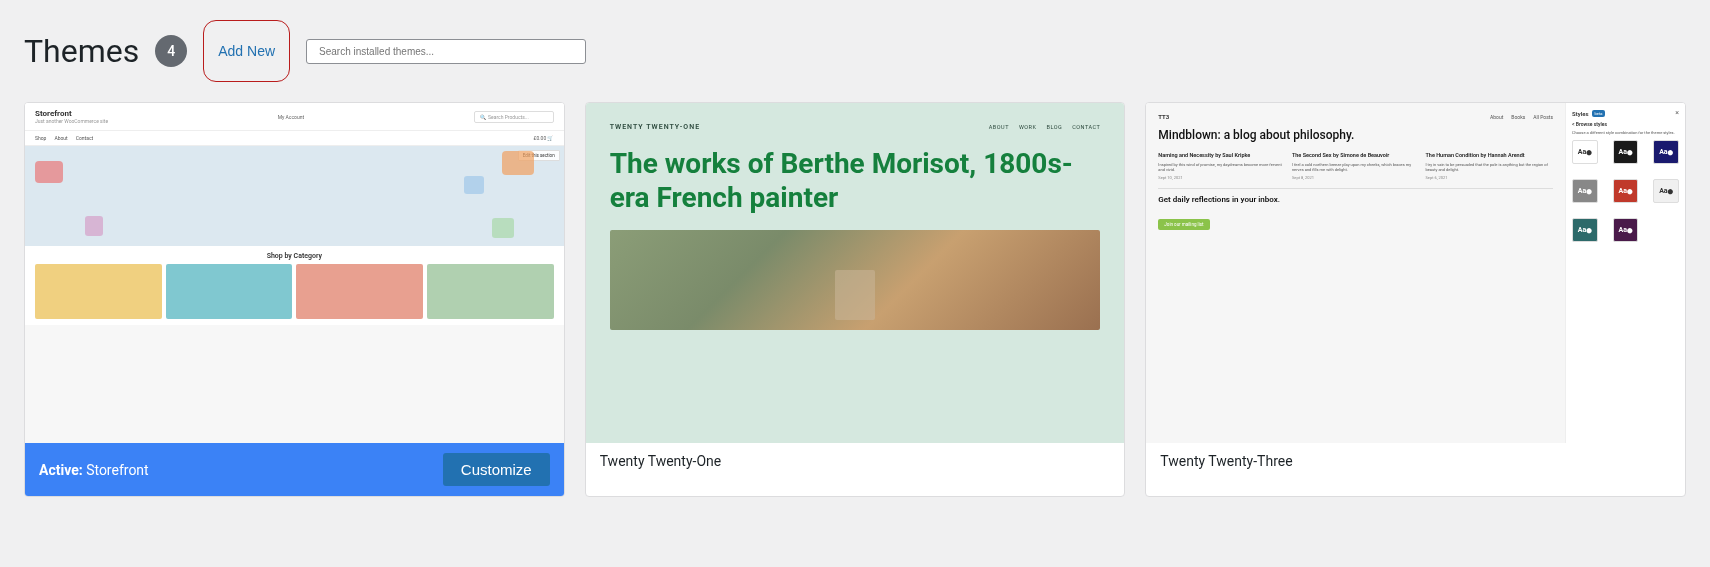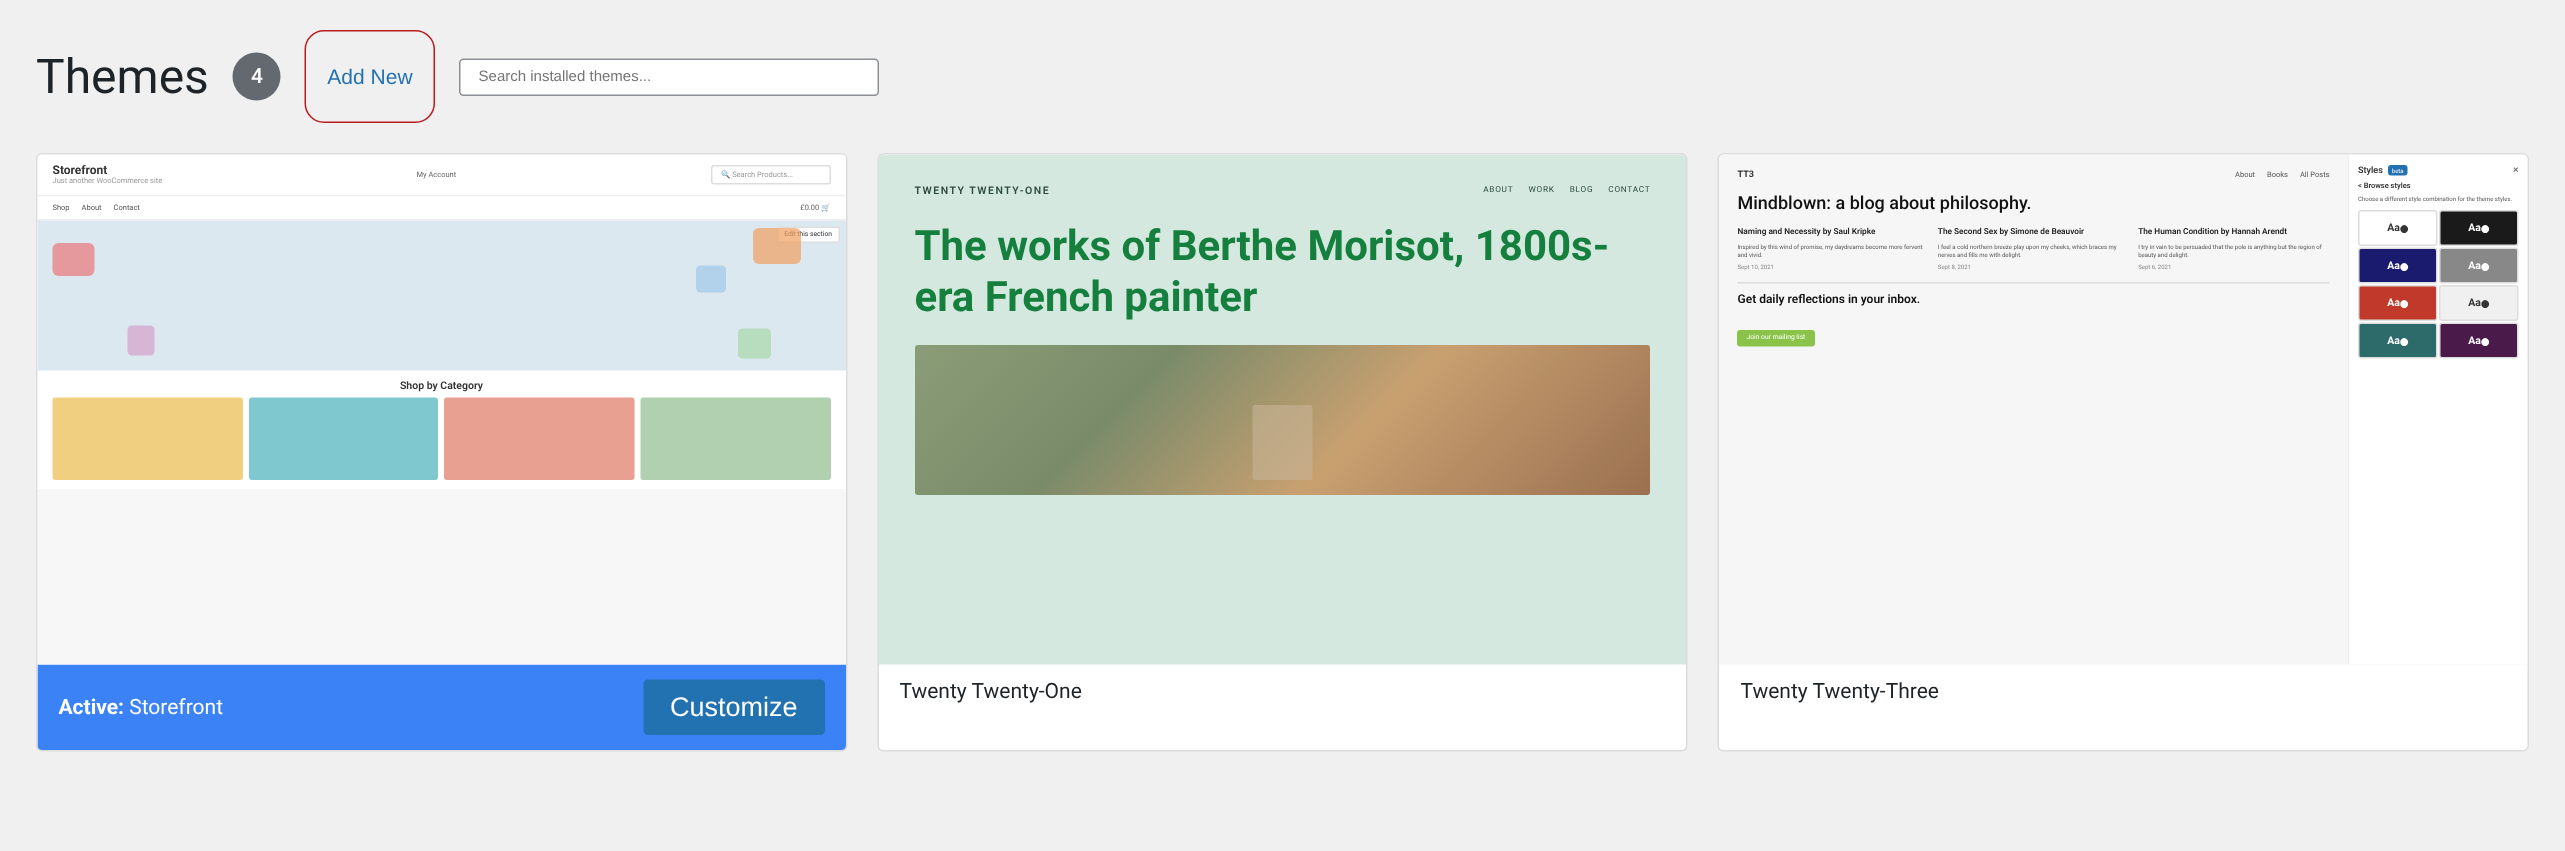--- a/index.html
+++ b/index.html
@@ -187,21 +187,21 @@
       align-items: center;
       justify-content: space-between;
     }
     .active-label { color: #fff; font-size: 14px; }
     .active-label strong { font-weight: 700; }
     .customize-button {
       background: #2271b1;
       color: #fff;
       border: none;
       padding: 8px 18px;
-      font-size: 18px;
+      font-size: 15px;
       border-radius: 3px;
       cursor: pointer;
       font-weight: 400;
     }
 
     
     .tt1-preview {
       background: #d5e8df;
       display: flex;
       flex-direction: column;
@@ -301,22 +301,22 @@
       color: #fff;
       font-size: 4px;
       padding: 1px 3px;
       border-radius: 2px;
     }
     .tt3-close { font-size: 7px; color: #666; cursor: pointer; }
     .tt3-browse-label { font-size: 5px; font-weight: 600; color: #333; margin-bottom: 3px; }
     .tt3-browse-desc { font-size: 4px; color: #555; line-height: 1.3; margin-bottom: 5px; }
     .tt3-style-grid {
       display: grid;
-      grid-template-columns: 1fr 1fr;
-      gap: 1px;
+      grid-template-columns: 1fr 1fr 1fr;
+      gap: 15px;
     }
     .tt3-style-swatch {
       height: 24px;
       border-radius: 2px;
       border: 1px solid #ddd;
       display: flex;
       align-items: center;
       justify-content: center;
       font-size: 7px;
       font-weight: 700;

